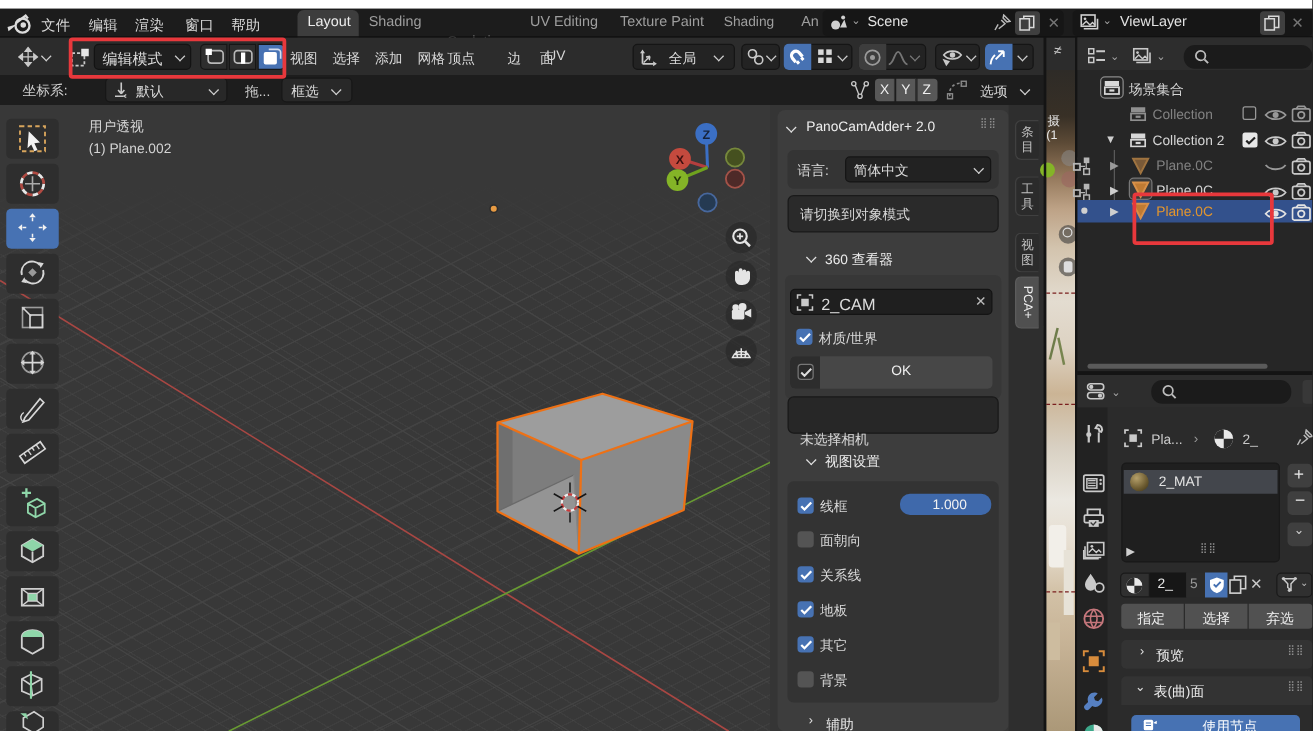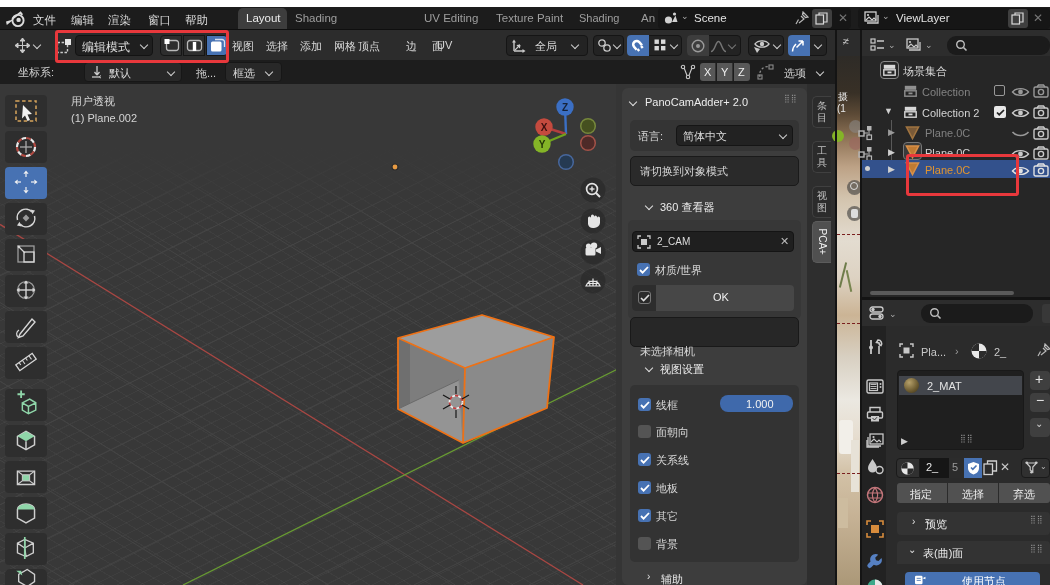--- a/index.html
+++ b/index.html
@@ -442,21 +442,21 @@
 <div class="t" style="left:640px;top:164px;font-size:11px;color:#d8d8d8">请切换到对象模式</div>
 
 <div class="cv" style="left:646px;top:203px;border-color:#e0e0e0"></div>
 <div class="t" style="left:660px;top:200px;font-size:11px;color:#ececec">360 查看器</div>
 <div class="abs" style="left:628px;top:220px;width:173px;height:99px;background:#373737;border-radius:5px"></div>
 <div class="abs" style="left:632px;top:231px;width:162px;height:21px;background:#1f1f1f;border-radius:4px;border:1px solid #141414"></div>
 <svg class="abs" style="left:637px;top:235px" width="14" height="14" viewBox="0 0 14 14">
 <path d="M1 4 V1 H4 M10 1 h3 v3 M13 10 v3 h-3 M4 13 H1 v-3" stroke="#c9c9c9" stroke-width="1.3" fill="none"></path>
       <rect x="4" y="4" width="6" height="6" fill="#c9c9c9"></rect>
 </svg>
-<div class="t" style="left:657px;top:236px;font-size:10px;color:#dddddd">2_CAM</div>
+<div class="t" style="left:657px;top:236px;font-size:13px;color:#dddddd">2_CAM</div>
 <div class="t" style="left:780px;top:235px;font-size:11px;color:#bbb">✕</div>
 <div class="abs" style="left:637px;top:263px;width:13px;height:13px;background:#4772b3;border-radius:3px"></div>
 <svg class="abs" style="left:639px;top:266px" width="10" height="8" viewBox="0 0 10 8">
       <path d="M1 4 l2.6 2.6 L9 1" stroke="#fff" stroke-width="1.8" fill="none"></path>
     </svg>
 <div class="t" style="left:655px;top:263px;font-size:11px;color:#d8d8d8">材质/世界</div>
 <div class="abs" style="left:632px;top:285px;width:162px;height:26px;background:#474747;border-radius:4px"></div>
 <div class="abs" style="left:632px;top:285px;width:24px;height:26px;background:#2d2d2d;border-radius:4px 0 0 4px"></div>
 <div class="abs" style="left:638px;top:291px;width:13px;height:13px;background:#2a2a2a;border:1px solid #777;border-radius:3px"></div>
 <svg class="abs" style="left:640px;top:294px" width="10" height="8" viewBox="0 0 10 8">

